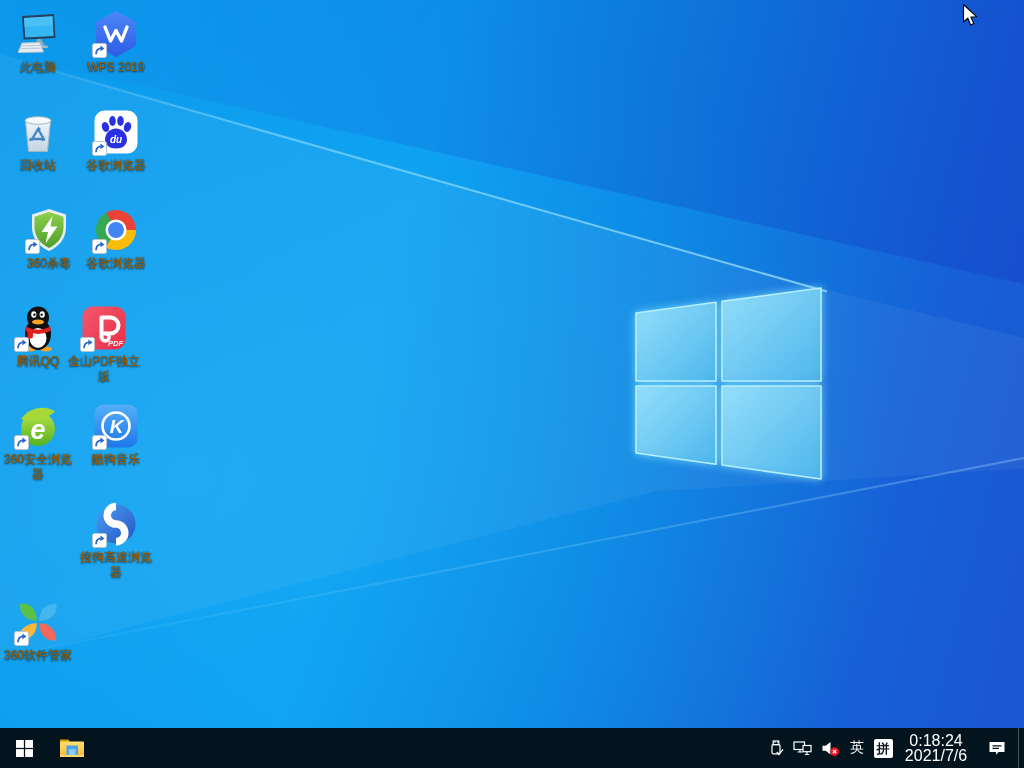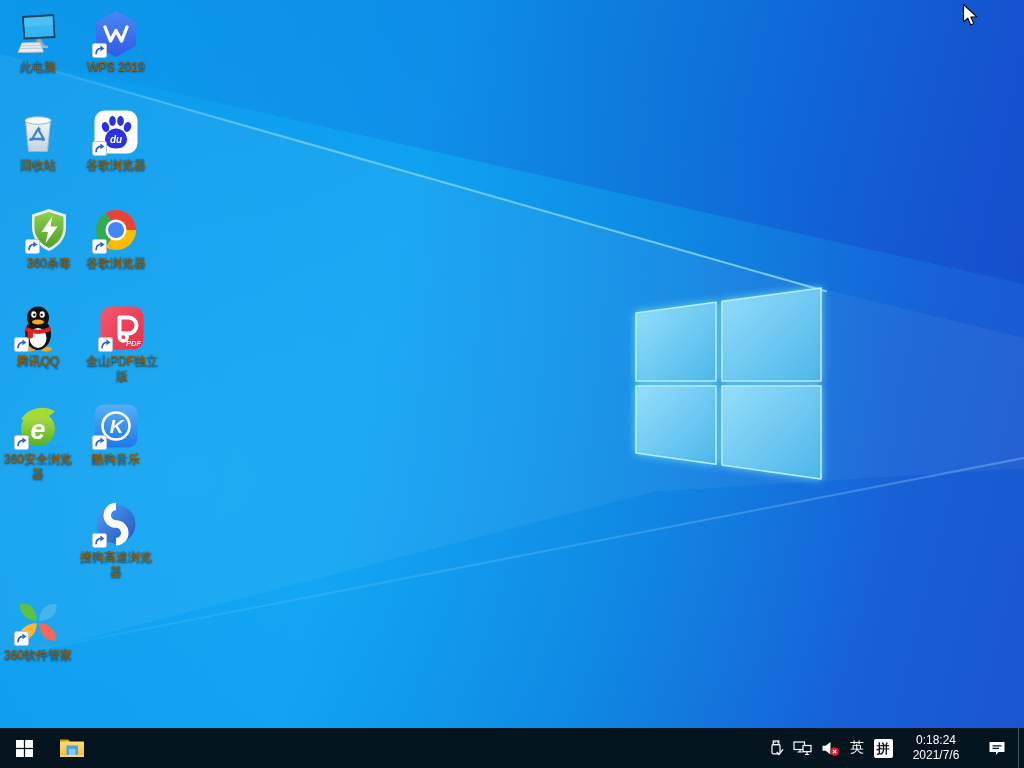--- a/index.html
+++ b/index.html
@@ -31,21 +31,21 @@
   .taskbar{position:absolute;left:0;bottom:0;width:1024px;height:40px;background:#03141e;
       display:flex;align-items:stretch;z-index:5;}
   .tb-btn{width:48px;display:flex;align-items:center;justify-content:center;}
   .tb-spacer{flex:1;}
   .tray{display:flex;align-items:center;}
   .tray-item{height:40px;display:flex;align-items:center;justify-content:center;}
   .lang{width:26px;color:#fff;font-size:14px;}
   .ime-box{width:26px;}
   .ime-box span{display:block;width:19px;height:19px;background:#fff;color:#0b1620;border-radius:2px;
       font-size:13px;line-height:19px;text-align:center;font-weight:bold;}
-  .clock{width:80px;flex-direction:column;color:#fff;font-size:12px;line-height:15px;text-align:center;}
+  .clock{width:80px;flex-direction:column;color:#fff;font-size:16px;line-height:15px;text-align:center;}
   .show-desktop{width:5px;border-left:1px solid rgba(255,255,255,.28);height:40px;}
   .cursor{position:absolute;left:962px;top:3px;z-index:9;pointer-events:none;}
 </style>
 </head>
 <body>
 
 <div class="screen">
 
   <div class="desktop">
     <div class="wp-layer wp-dark-top"></div>
@@ -205,21 +205,21 @@
       </svg>
       <svg class="badge" width="15" height="15" viewBox="0 0 15 15">
         <rect x=".5" y=".5" width="14" height="14" rx="2" fill="#fff" stroke="#b9c4ce"></rect>
         <path d="M4 11.2 C4 7.4 6 5.4 9 5.4" fill="none" stroke="#2a66c8" stroke-width="1.8"></path>
         <path d="M8.4 2.5 L12.5 5.4 L8.4 8.3 Z" fill="#2a66c8"></path>
       </svg>
     </div>
     <div class="icon-label">谷歌浏览器</div>
   </div>
 
-  <div class="icon-cell" style="left:84px;top:304px">
+  <div class="icon-cell" style="left:66px;top:304px">
     <div class="icon-art">
       <svg class="app" width="48" height="48" viewBox="0 0 48 48">
         <defs>
             <linearGradient id="pdfg" x1="0" y1="0" x2="1" y2="1">
           <stop offset="0" stop-color="#f4586e"></stop>
               <stop offset="1" stop-color="#e72f47"></stop>
             </linearGradient>
           </defs>
         <rect x="2.5" y="2.5" width="43" height="43" rx="10" fill="url(#pdfg)"></rect>
         <path d="M21.5 33 V13.5 h9 a8 8 0 0 1 0 16 h-6" fill="none" stroke="#fff" stroke-width="4" stroke-linecap="round" stroke-linejoin="round"></path>

